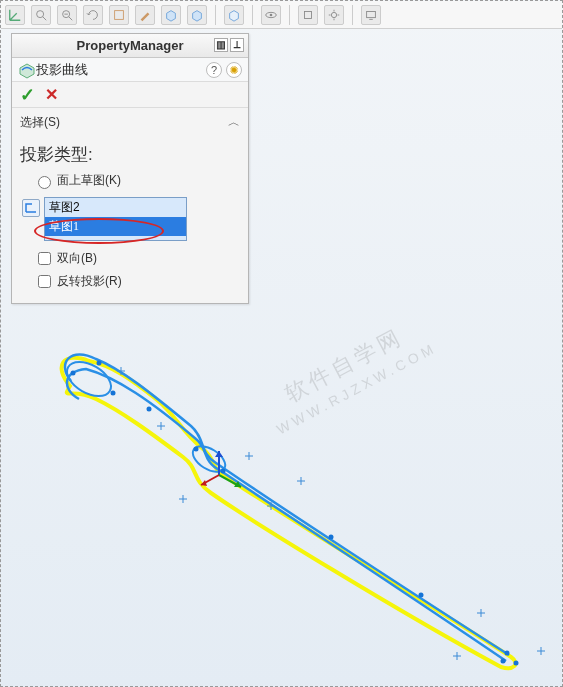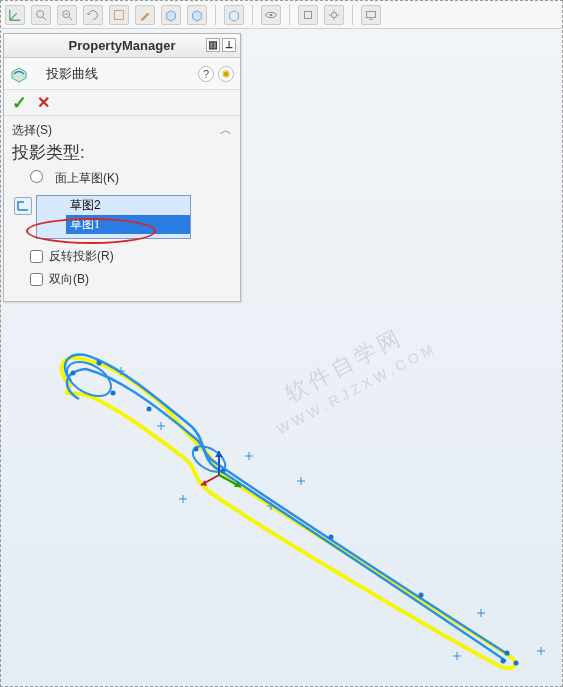--- a/index.html
+++ b/index.html
@@ -3,48 +3,48 @@
 <meta charset="utf-8">
 <style>
   * { box-sizing: border-box; margin: 0; padding: 0; font-family: "Microsoft YaHei", Arial, sans-serif; }
   body { width: 563px; height: 687px; background: linear-gradient(180deg, #f2f5f8 0%, #e4ecf4 100%); position: relative; overflow: hidden; border: 1px dashed #999; }
 
   .toolbar { height: 28px; background: #f7f7f7; border-bottom: 1px solid #d0d0d0; display: flex; align-items: center; gap: 6px; padding: 0 4px; }
   .toolbar .tbtn { width: 20px; height: 20px; background: #eaeaea; border: 1px solid #ccc; border-radius: 2px; display:flex; align-items:center; justify-content:center; }
   .toolbar .sep { width:1px; height:20px; background:#ccc; margin:0 2px;}
   .toolbar svg { width:14px; height:14px; }
 
-  .pm-panel { position: absolute; left: 2px; top: 32px; width: 238px; background: #f4f4f4; border: 1px solid #b5b5b5; box-shadow: 1px 1px 2px rgba(0,0,0,0.1); }
+  .pm-panel { position: absolute; left: 10px; top: 32px; width: 238px; background: #f4f4f4; border: 1px solid #b5b5b5; box-shadow: 1px 1px 2px rgba(0,0,0,0.1); }
   .pm-header { height: 24px; background: linear-gradient(#f9f9f9,#e9e9e9); border-bottom: 1px solid #c8c8c8; display:flex; align-items:center; justify-content:center; position:relative; font-weight:bold; font-size:13px; color:#333;}
   .pm-header .pin { position:absolute; right:4px; top:4px; display:flex; gap:2px;}
   .pm-header .pin span{ width:14px; height:14px; border:1px solid #aaa; background:#fff; font-size:10px; line-height:12px; text-align:center;}
 
-  .pm-title { height: 32px; display:flex; align-items:center; padding: 8px 6px; gap:18px; border-bottom:1px solid #dcdcdc; background:#f7f8f9; position:relative;}
+  .pm-title { height: 24px; display:flex; align-items:center; padding: 8px 6px; gap:0; border-bottom:1px solid #dcdcdc; background:#f7f8f9; position:relative;}
   .pm-title .title-icon { width:18px; height:18px; }
   .pm-title .name { font-size:13px; color:#2a2a2a; }
   .pm-title .help { position:absolute; right:6px; display:flex; gap:4px;}
   .pm-title .help span{ width:16px; height:16px; border:1px solid #bdbdbd; border-radius:50%; font-size:11px; line-height:14px; text-align:center; background:#fff; color:#555;}
 
   .pm-actions { height: 26px; display:flex; align-items:center; gap:10px; padding:0 8px; border-bottom:1px solid #dcdcdc;}
   .pm-actions .ok { color:#2e9e2e; font-size:18px; font-weight:bold;}
   .pm-actions .cancel { color:#cc2a2a; font-size:16px; font-weight:bold;}
 
   .section { padding: 6px 8px 10px 8px; }
-  .section-head { display:flex; justify-content:space-between; align-items:center; font-size:12px; color:#333; margin-bottom:2px;}
+  .section-head { display:flex; justify-content:space-between; align-items:center; font-size:12px; color:#333; margin-bottom:12px;}
   .section-head .caret { font-size:12px; color:#555; }
 
   .sub-label { font-size:17px; color:#333; margin: 2px 0 4px 0;}
-  .radio-row { display:flex; align-items:flex-start; gap:12px; margin-left:18px; font-size:12px; color:#333; padding:2px 0;}
+  .radio-row { display:flex; align-items:flex-end; gap:6px; margin-left:18px; font-size:12px; color:#333; padding:2px 0;}
   .radio-row input { margin:0; }
   .highlight-oval { position:absolute; border:2px solid #d62626; border-radius:50%/50%; width:130px; height:26px; left:22px; top:184px; pointer-events:none;}
 
   .list-area { display:flex; gap:4px; margin:6px 0 6px 2px;}
   .list-icon { width:18px; height:18px; border:1px solid #8fa9c7; background:#e9f1fb; border-radius:2px; margin-top:2px; display:flex; align-items:center; justify-content:center;}
   .list-icon svg{width:12px;height:12px;}
-  .list-box { width:155px; height:44px; border:1px solid #7a9ec7; background:#d7e8fb; font-size:12px; overflow:hidden;padding-left:29px;}
+  .list-box { width:143px; height:44px; border:1px solid #7a9ec7; background:#d7e8fb; font-size:12px; overflow:hidden;}
   .list-box .item { padding:1px 4px; color:#0a0a0a; }
   .list-box .item.selected { background:#2b7de1; color:#fff;font-family:Liberation Serif, serif; }
 
   .check-row { display:flex; align-items:center; gap:6px; margin-left:18px; font-size:12px; color:#333; padding:3px 0;}
   .check-row input { margin:0;}
 
   .viewport-svg { position:absolute; left:0; top:0; width:563px; height:687px; pointer-events:none; }
 
   .watermark { position:absolute; left:260px; top:350px; transform: rotate(-28deg); color: rgba(120,120,120,0.22); font-size:22px; letter-spacing:4px; pointer-events:none; text-align:center; line-height:26px;}
 </style>
@@ -173,25 +173,25 @@
           </svg>
       </div>
       <div class="list-box">
         <div class="item">草图2</div>
         <div class="item selected">草图1</div>
       </div>
     </div>
 
     <label class="check-row">
       <input type="checkbox" style="">
-      <span>反转投影(R)</span>
+      <span>双向(B)</span>
     </label>
     <label class="check-row">
       <input type="checkbox" style="">
-      <span>双向(B)</span>
+      <span>反转投影(R)</span>
     </label>
   </div>
   <div class="highlight-oval"></div>
 </div>
 
 <svg class="viewport-svg" viewBox="0 0 563 687">
 
   <path d="M 69 385
            C 52 365, 62 350, 88 360
            C 110 364, 130 378, 155 398

